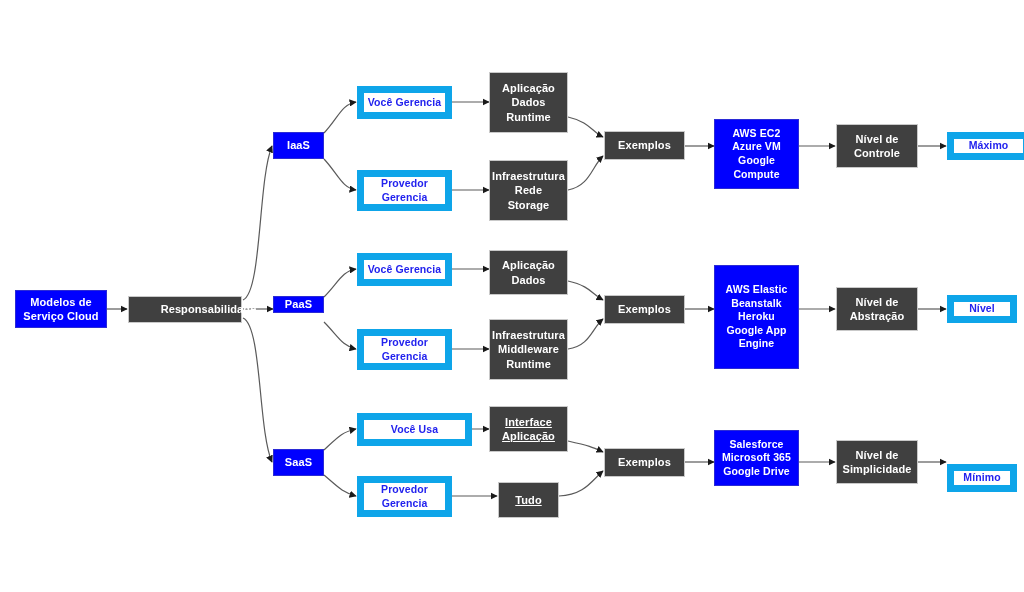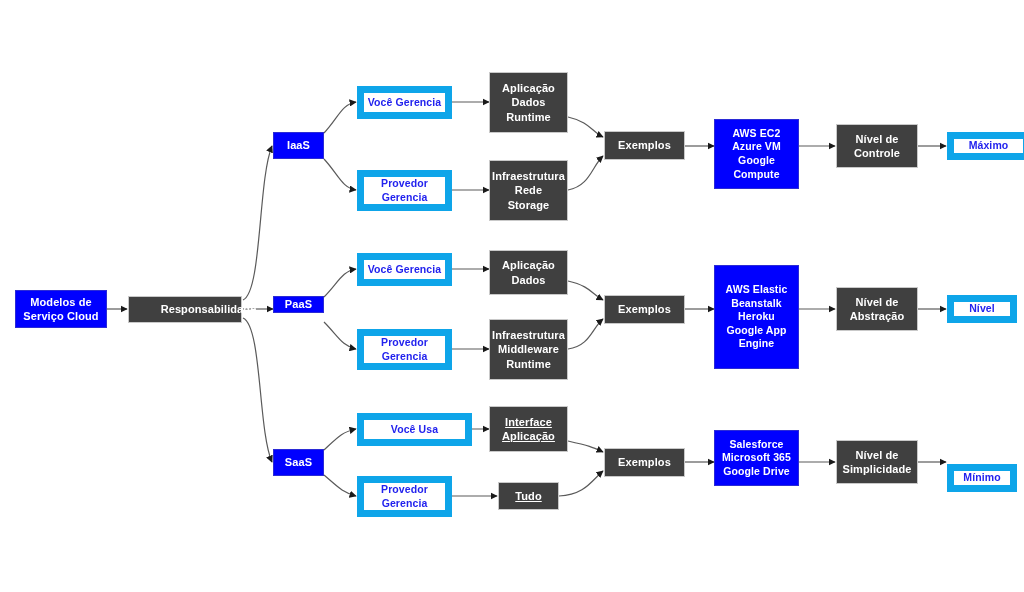--- a/index.html
+++ b/index.html
@@ -222,21 +222,21 @@
   <div class="node node-black fs11" style="left:489px; top:406px; width:79px; height:46px;text-decoration:underline;">
     <span class="lbl">Interface
 Aplicação</span>
   </div>
 
   <div class="node node-outline fs10" style="left:357px; top:476px; width:95px; height:41px;">
     <span class="lbl">Provedor
 Gerencia</span>
   </div>
 
-  <div class="node node-black fs11" style="left:498px; top:482px; width:61px; height:28px;text-decoration:underline;">
+  <div class="node node-black fs11" style="left:498px; top:482px; width:61px; height:36px;text-decoration:underline;">
     <span class="lbl">Tudo</span>
   </div>
 
   <div class="node node-black fs11" style="left:604px; top:448px; width:81px; height:29px;">
     <span class="lbl">Exemplos</span>
   </div>
 
   <div class="node node-blue fs10" style="left:714px; top:430px; width:85px; height:56px;">
     <span class="lbl">Salesforce
 Microsoft 365

